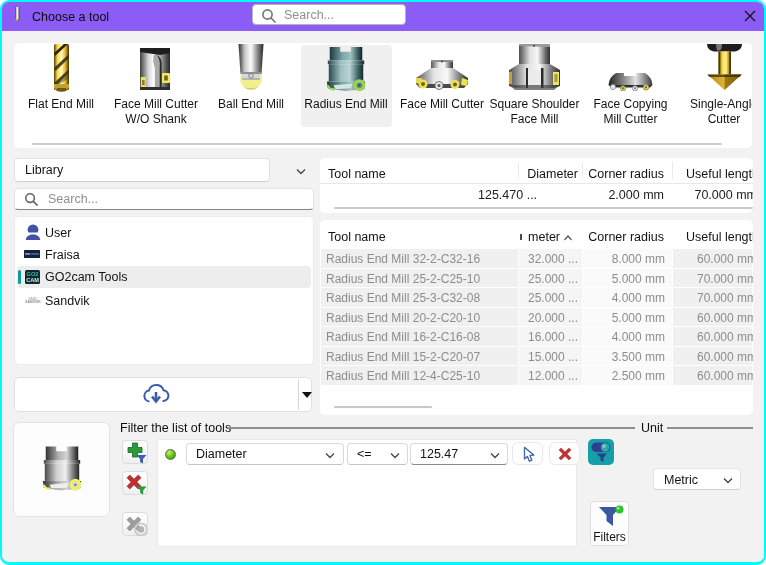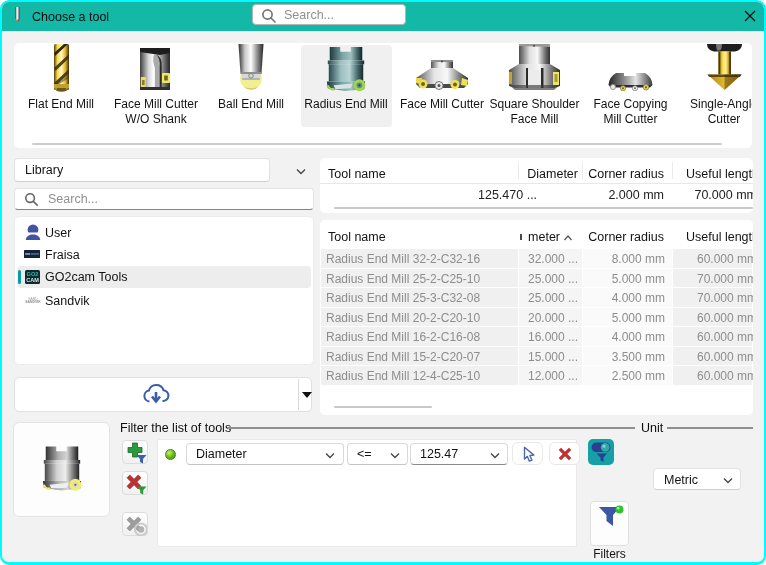--- a/index.html
+++ b/index.html
@@ -1,20 +1,20 @@
 <!DOCTYPE html>
 <html><head>
 <meta charset="utf-8">
 <style>
 * { margin:0; padding:0; box-sizing:border-box; }
 html,body { width:766px; height:565px; overflow:hidden; }
 body { font-family:"Liberation Sans", sans-serif; background:#fff; }
 #dlg { position:absolute; left:0; top:0; width:766px; height:565px;
   background:#f2f2f2; border:2px solid #00fbff; border-bottom-width:3px; border-radius:9px; overflow:hidden; }
-#titlebar { position:absolute; left:0; top:0; width:762px; height:29px; background:#14b8a6; }
+#titlebar { position:absolute; left:0; top:0; width:762px; height:29px; background:#8b5cf6; }
 #title-text { position:absolute; left:30px; top:8px; font-size:12.5px; color:#0b0b0b; }
 #title-search { position:absolute; left:250px; top:2px; width:154px; height:21px; background:#fff;
   border:1px solid #b5b5b5; border-radius:4px; }
 #title-search .ph { position:absolute; left:31px; top:3px; font-size:12.5px; color:#8f8f8f; }
 
 .panel { position:absolute; background:#fff; border-radius:5px; }
 #icons-panel { left:12px; top:41px; width:738px; height:105px; overflow:hidden; }
 .lbl { position:absolute; text-align:center; font-size:12px; color:#131313; line-height:14.5px; white-space:nowrap; }
 #sel-cell { position:absolute; left:287px; top:2px; width:91px; height:82px; background:#f0f0f0; border-radius:4px; }
 #hscroll1 { position:absolute; left:18px; top:100px; width:690px; height:2px; background:#cdcdcd; border-radius:2px; }
@@ -57,21 +57,21 @@
 .sbtn { position:absolute; left:120px; width:26px; height:24px; background:linear-gradient(#ffffff,#f0f0f0); border:1px solid #dcdcdc; border-radius:4px; }
 #filter-area { position:absolute; left:155px; top:437px; width:420px; height:108px; background:#fff; border:1px solid #e9e9e9; border-radius:2px; }
 #fdot { position:absolute; left:163px; top:447px; width:11px; height:11px; border-radius:50%;
   background:radial-gradient(circle at 35% 30%, #c6f06c, #53b800 60%, #3f8f00); border:1px solid #666; }
 .fcombo { position:absolute; top:441px; height:22px; background:#fff; border:1px solid #d9d9d9; border-bottom-color:#c4c4c4; border-radius:4px; }
 .fcombo .txt { position:absolute; left:9px; top:3px; font-size:12.5px; color:#131313; }
 .ibtn { position:absolute; top:440px; width:31px; height:23px; background:#fff; border:1px solid #e8e8e8; border-radius:6px; }
 #teal-btn { position:absolute; left:586px; top:437px; width:26px; height:26px; background:#14a0a6; border-radius:5px; }
 #unit-combo { left:651px; top:439px; width:88px; height:22px;margin-top:27px; }
 #filters-btn { position:absolute; left:588px; top:499px; width:39px; height:45px; background:#fdfdfd; border:1px solid #e0e0e0; border-radius:4px; }
-#filters-btn .t { position:absolute; left:0; top:28px; width:37px; text-align:center; font-size:12px; color:#131313;margin-top:17px; }
+#filters-btn .t { position:absolute; left:0; top:28px; width:37px; text-align:center; font-size:12px; color:#131313; }
 </style>
 </head>
 <body>
 <div id="dlg">
   <div id="titlebar">
     <svg class="icon" style="left:12px;top:5px" width="7" height="16" viewBox="0 0 7 17">
       <rect x="1" y="0" width="5" height="13" fill="#b9b9b9"></rect>
       <rect x="1" y="0" width="1.3" height="13" fill="#555"></rect>
       <rect x="4.8" y="0" width="1.2" height="13" fill="#555"></rect>
       <rect x="2.4" y="0" width="1.6" height="13" fill="#f2f2f2"></rect>

